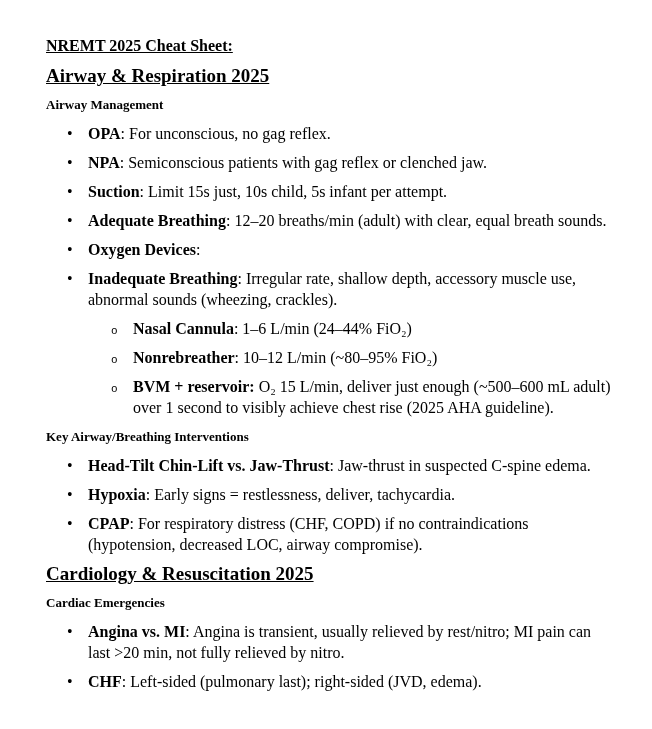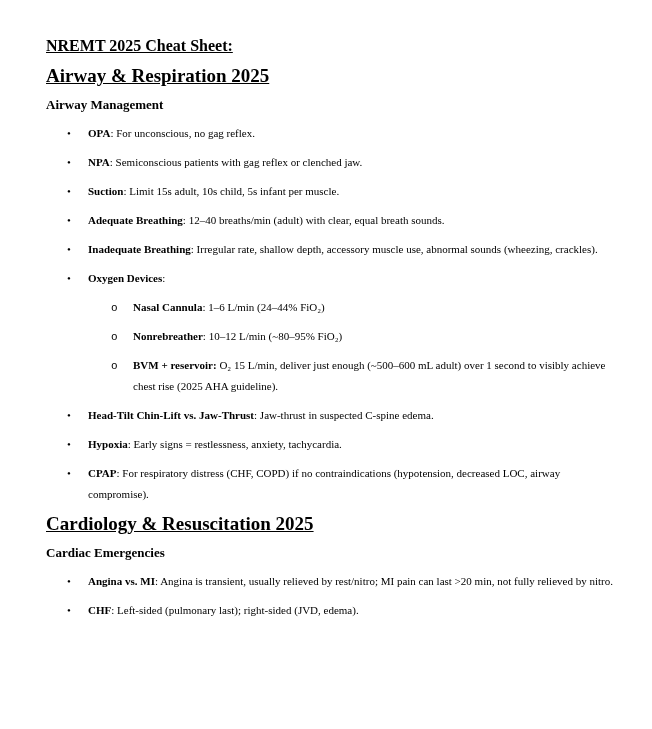--- a/index.html
+++ b/index.html
@@ -15,21 +15,21 @@
     font-family: "Liberation Serif", "DejaVu Serif", serif;
   }
   .page {
     box-sizing: border-box;
     width: 652px;
     height: 729px;
     padding: 13px 38px 0 46px;
     margin-top: 22px;
   }
   .block {
-    font-size: 11px;
+    font-size: 16px;
     line-height: 21px;
     margin: 0 0 8px 0;
     font-weight: normal;
   }
   h1.block, h2.block, h3.block { margin: 0 0 8px 0; }
   .title {
     font-size: 16px;
     line-height: 22px;
     font-weight: bold;
     text-decoration: underline;
@@ -82,55 +82,56 @@
 
   <div class="block bullet">
     <span class="marker"></span><span class="term">OPA</span><span>: For unconscious, no gag reflex.</span>
   </div>
 
   <div class="block bullet">
     <span class="marker"></span><span class="term">NPA</span><span>: Semiconscious patients with gag reflex or clenched jaw.</span>
   </div>
 
   <div class="block bullet">
-    <span class="marker"></span><span class="term">Suction</span><span>: Limit 15s adult, 10s child, 5s infant per muscle.</span>
+    <span class="marker"></span><span class="term">Suction</span><span>: Limit 15s just, 10s child, 5s infant per attempt.</span>
   </div>
 
 
   <div class="block bullet">
-    <span class="marker"></span><span class="term">Adequate Breathing</span><span>: 12–40 breaths/min (adult) with clear, equal breath sounds.</span>
+    <span class="marker"></span><span class="term">Adequate Breathing</span><span>: 12–20 breaths/min (adult) with clear, equal breath sounds.</span>
+  </div>
+
+  <div class="block bullet">
+    <span class="marker"></span><span class="term">Oxygen Devices</span><span>:</span>
   </div>
 
   <div class="block bullet">
     <span class="marker"></span><span class="term">Inadequate Breathing</span><span>: Irregular rate, shallow depth, accessory muscle use, abnormal sounds (wheezing, crackles).</span>
-  </div>
-
-  <div class="block bullet">
-    <span class="marker"></span><span class="term">Oxygen Devices</span><span>:</span>
   </div>
 
   <div class="block bullet2">
     <span class="marker"></span><span class="term">Nasal Cannula</span><span>: 1–6 L/min (24–44% FiO₂)</span>
   </div>
 
   <div class="block bullet2">
     <span class="marker"></span><span class="term">Nonrebreather</span><span>: 10–12 L/min (~80–95% FiO₂)</span>
   </div>
 
   <div class="block bullet2">
     <span class="marker"></span><span class="term">BVM + reservoir:</span><span> O₂ 15 L/min, deliver just enough (~500–600 mL adult) over 1 second to visibly achieve chest rise (2025 AHA guideline).</span>
   </div>
 
+  <h3 class="block subheading">Key Airway/Breathing Interventions</h3>
 
   <div class="block bullet">
     <span class="marker"></span><span class="term">Head-Tilt Chin-Lift vs. Jaw-Thrust</span><span>: Jaw-thrust in suspected C-spine edema.</span>
   </div>
 
   <div class="block bullet">
-    <span class="marker"></span><span class="term">Hypoxia</span><span>: Early signs = restlessness, anxiety, tachycardia.</span>
+    <span class="marker"></span><span class="term">Hypoxia</span><span>: Early signs = restlessness, deliver, tachycardia.</span>
   </div>
 
   <div class="block bullet">
     <span class="marker"></span><span class="term">CPAP</span><span>: For respiratory distress (CHF, COPD) if no contraindications (hypotension, decreased LOC, airway compromise).</span>
   </div>
 
   <h2 class="block section">Cardiology &amp; Resuscitation 2025</h2>
 
   <h3 class="block subheading">Cardiac Emergencies</h3>
 

